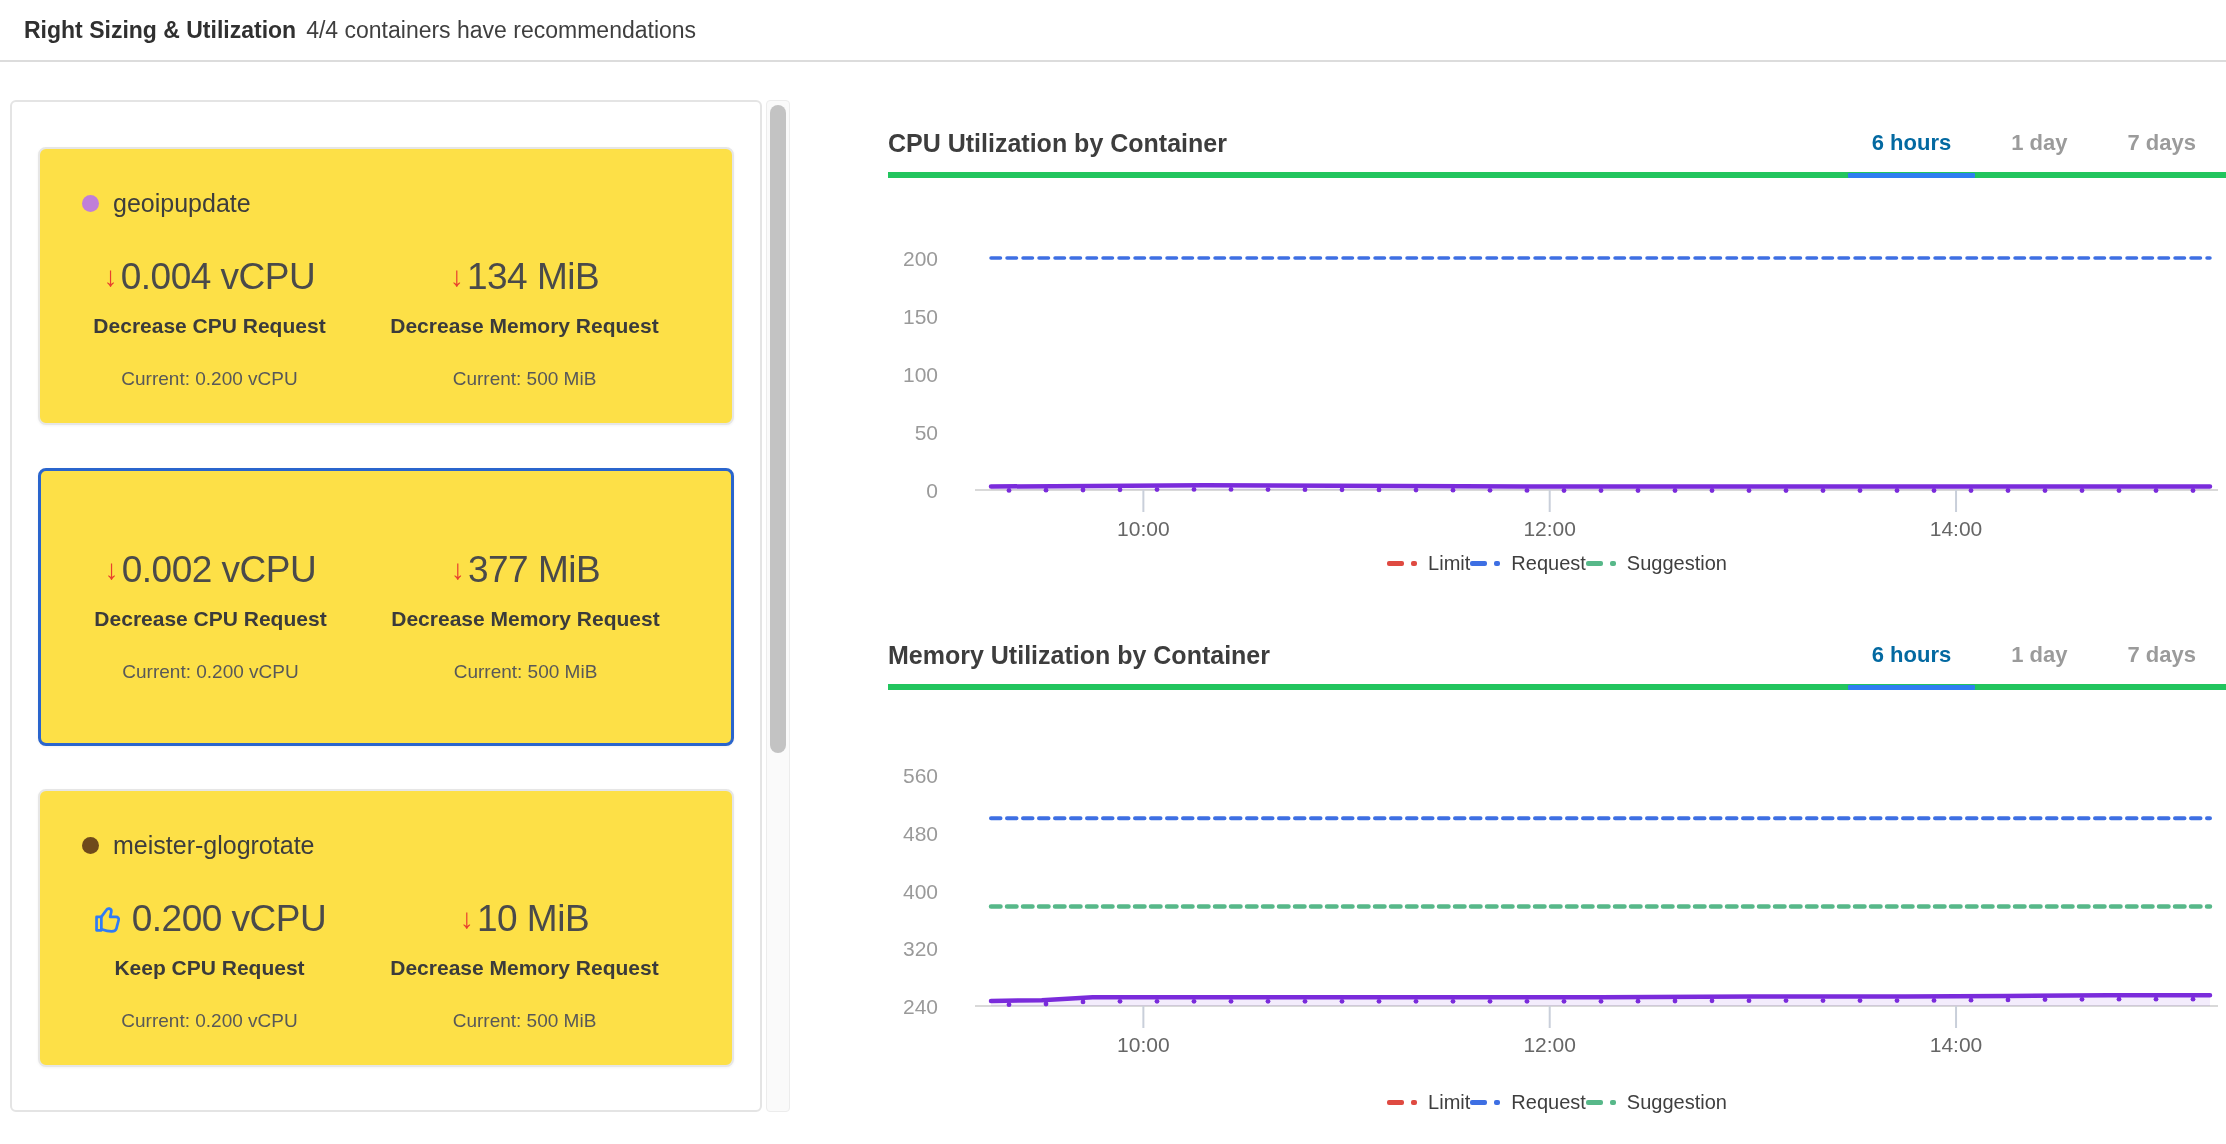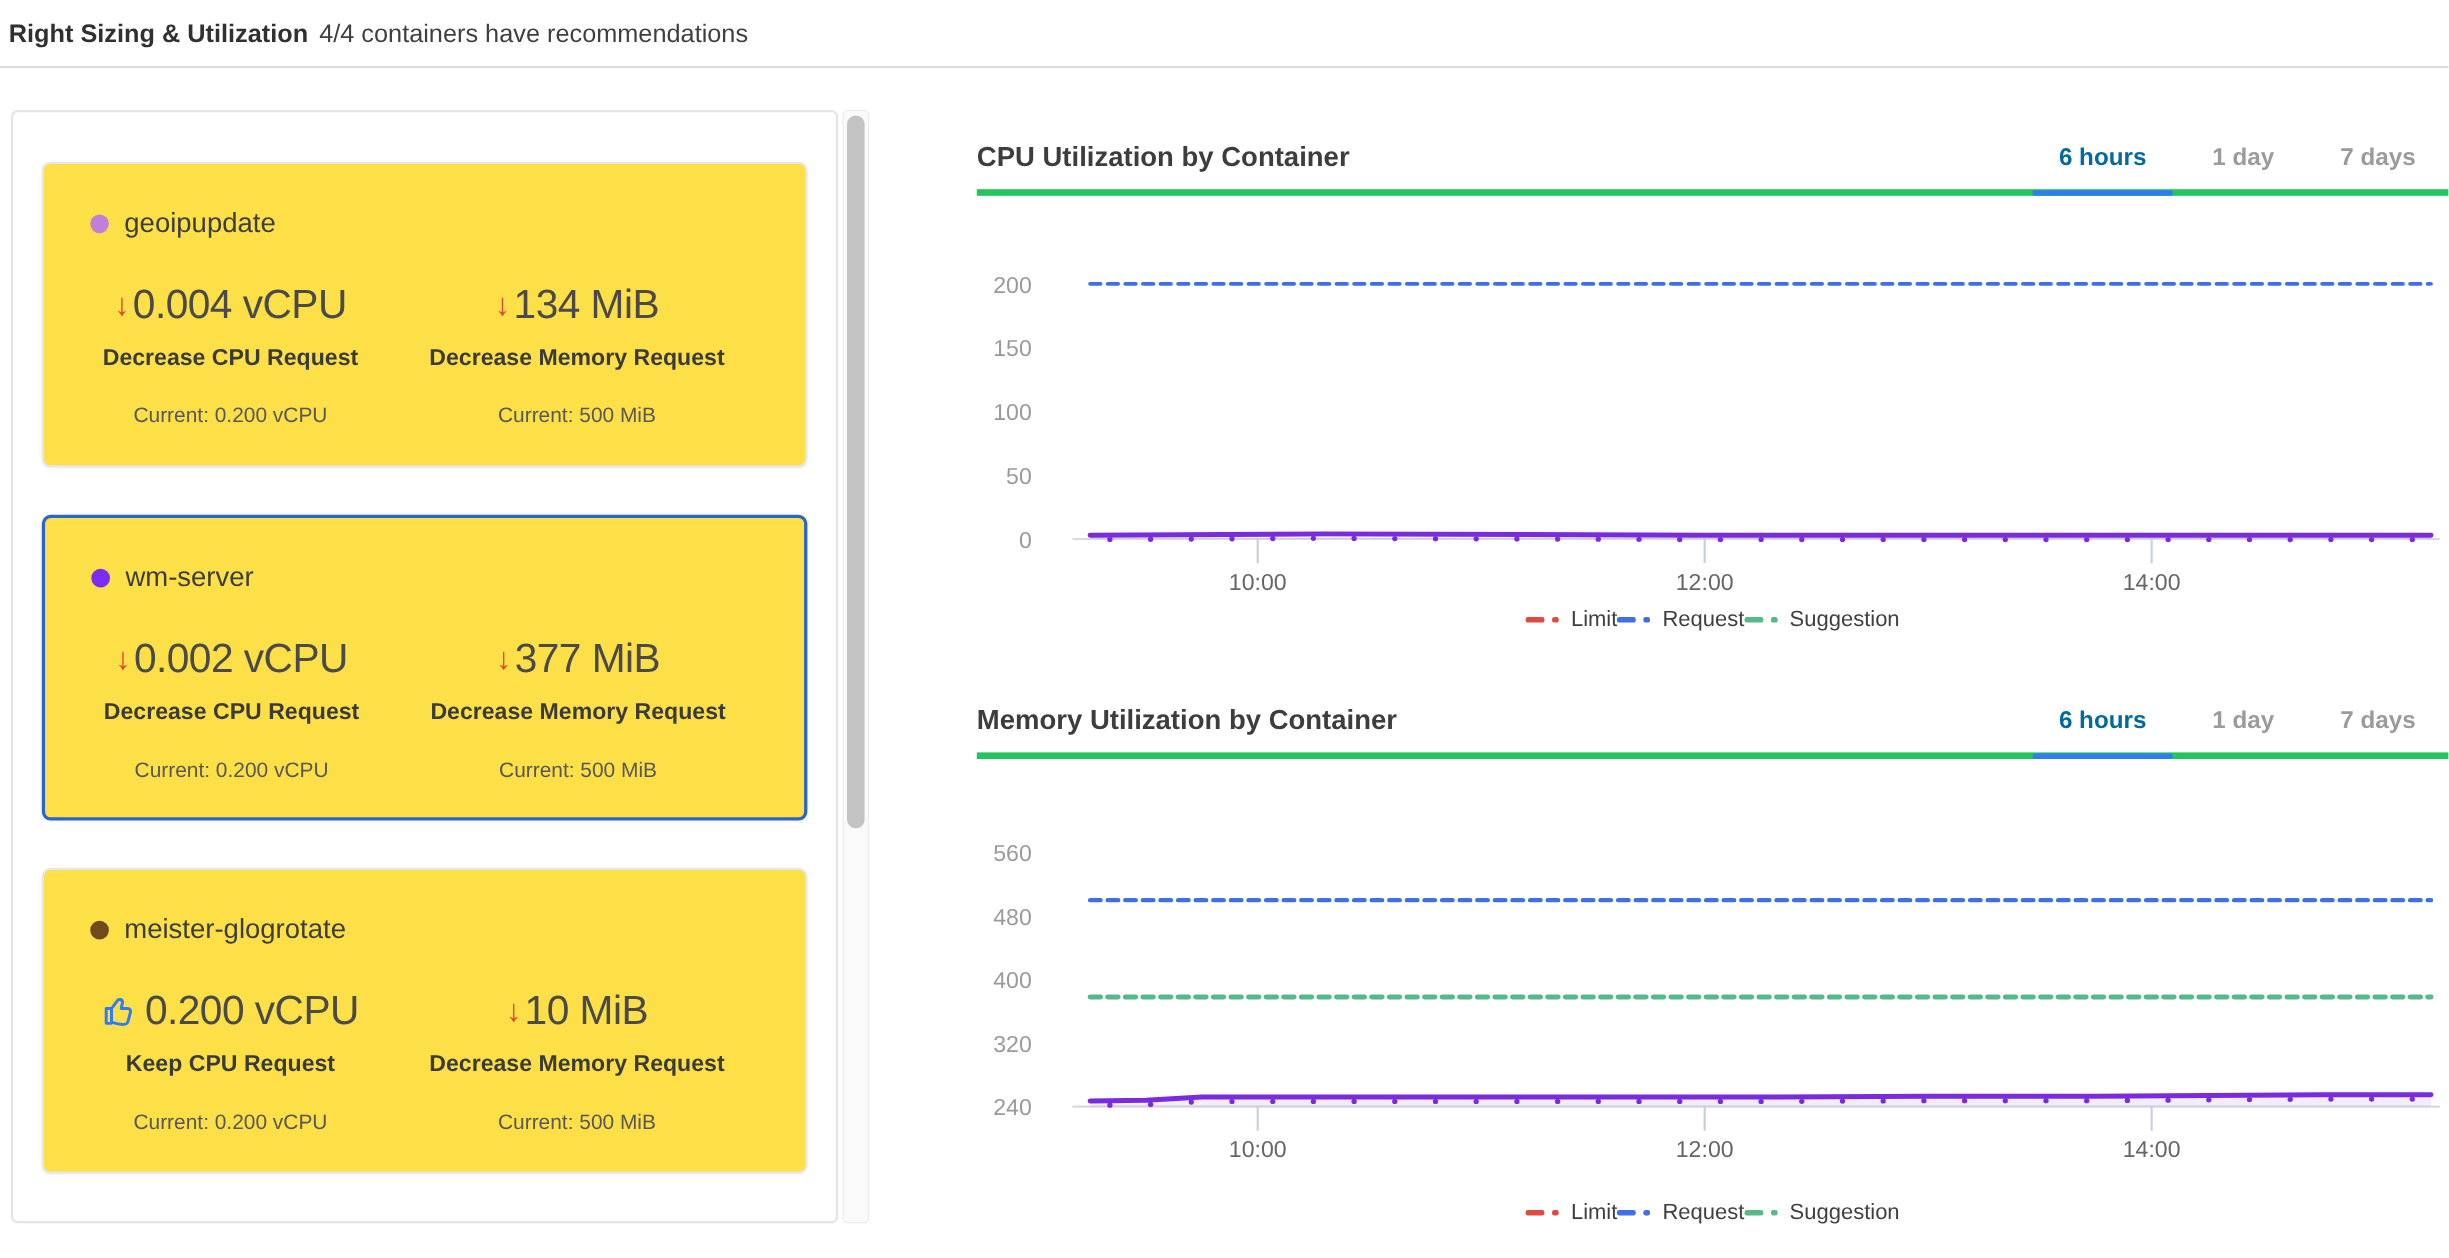--- a/index.html
+++ b/index.html
@@ -1,21 +1,21 @@
 <!DOCTYPE html>
 <html><head>
 <meta charset="utf-8">
 <style>
   * { margin:0; padding:0; box-sizing:border-box; }
   html,body { width:2226px; height:1144px; background:#fff; overflow:hidden; position:relative;
     font-family:"Liberation Sans","DejaVu Sans",sans-serif; -webkit-font-smoothing:antialiased; }
 
   
   .page-header { position:absolute; left:0; top:0; width:2226px; height:62px;
-    border-bottom:2px solid #dcdcdc; display:flex; align-items:center; padding-left:8px; }
+    border-bottom:2px solid #dcdcdc; display:flex; align-items:center; padding-left:24px; }
   .page-header .title { font-size:23px; font-weight:700; color:#303030; margin-right:10px; }
   .page-header .subtitle { font-size:23px; color:#3f3f3f; }
 
   
   .left-panel { position:absolute; left:10px; top:100px; width:752px; height:1012px;
     background:#fff; border:2px solid #e4e4e4; border-radius:6px; overflow:hidden; }
   .card { margin:0 26px 43px 26px; border:2px solid #e6e6e6; border-radius:8px;
     background:#fde047; box-shadow:0 1px 3px rgba(0,0,0,0.05); height:278px; padding:40px 0 0 22px; }
   .card:first-child { margin-top:45px; }
   .card.selected { border:3px solid #2a65cd; }
@@ -86,24 +86,20 @@
           <span class="arrow-down">↓</span>
           <span class="metric-value">134 MiB</span>
         </div>
         <div class="metric-action">Decrease Memory Request</div>
         <div class="metric-current">Current: 500 MiB</div>
       </div>
     </div>
   </div>
 
   <div class="card selected">
-    <div class="card-head">
-      <span class="dot" style="background: rgb(123, 43, 242);"></span>
-      <span class="card-name">wm-server</span>
-    </div>
     <div class="card-metrics">
       <div class="metric cpu">
         <div class="metric-value-row">
           <span class="arrow-down">↓</span>
           <span class="metric-value">0.002 vCPU</span>
         </div>
         <div class="metric-action">Decrease CPU Request</div>
         <div class="metric-current">Current: 0.200 vCPU</div>
       </div>
       <div class="metric mem">

